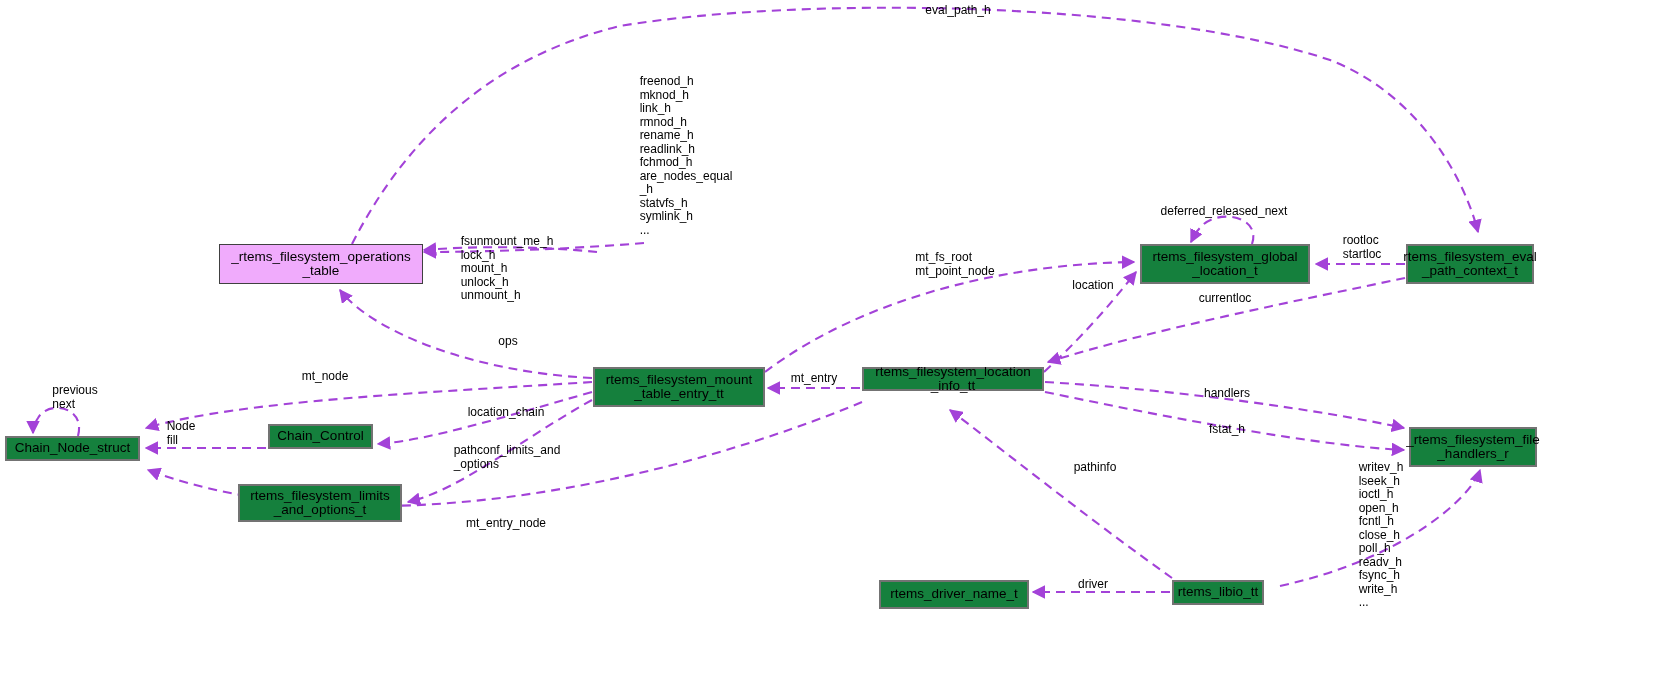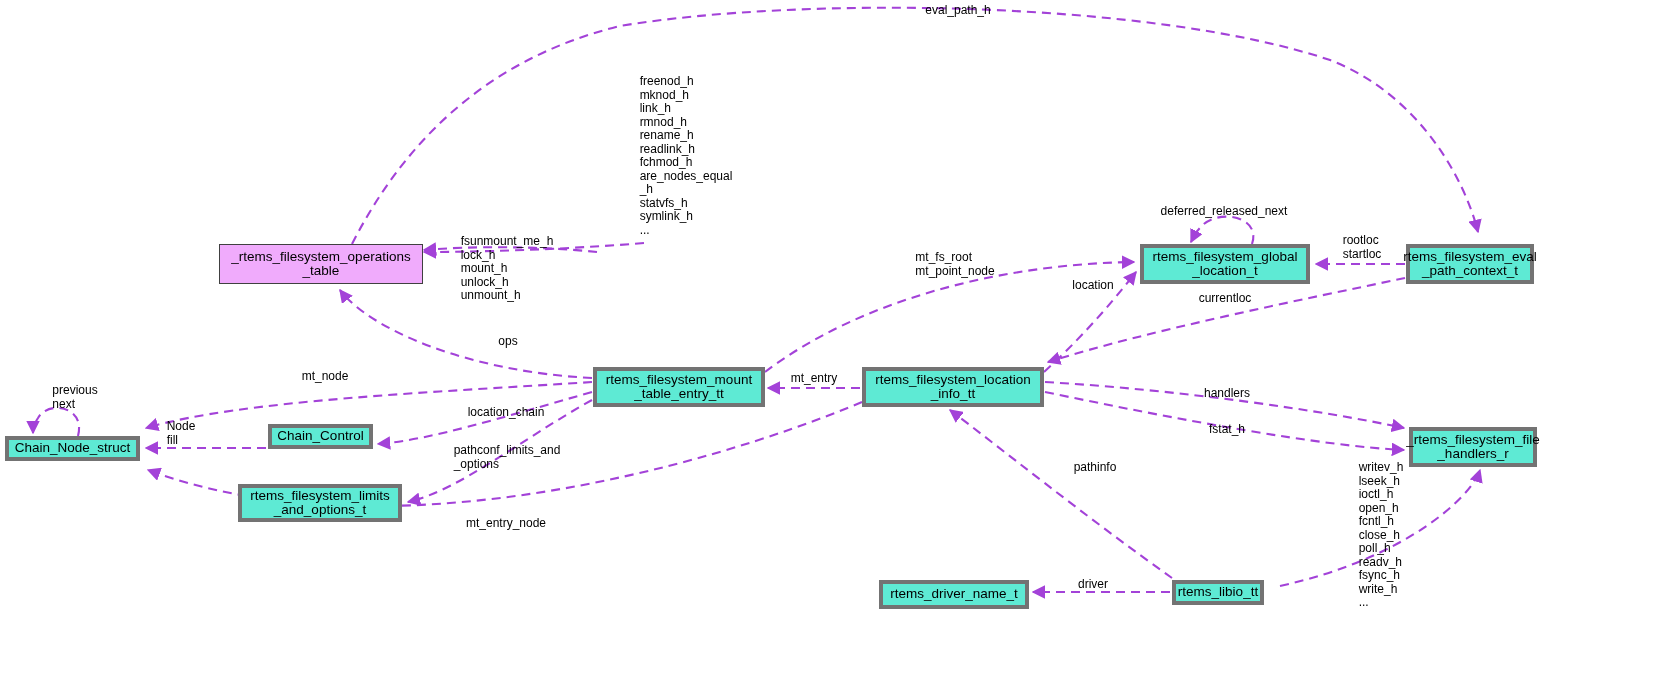--- a/index.html
+++ b/index.html
@@ -22,22 +22,22 @@
     position: absolute;
     left: 0;
     top: 0;
     width: 1671px;
     height: 673px;
     pointer-events: none;
   }
   .node {
     position: absolute;
     box-sizing: border-box;
-    border: 4px solid #737373;
-    background: #5eead4;
+    border: 2px solid #737373;
+    background: #15803d;
     color: #000000;
     font-size: 13.5px;
     line-height: 14.5px;
     text-align: center;
     display: flex;
     align-items: center;
     justify-content: center;
     white-space: pre-line;
     padding: 1px 4px;
   }
@@ -118,21 +118,21 @@
 
   <div class="node" style="left:1140px; top:244px; width:170px; height:40px;">rtems_filesystem_global
 _location_t</div>
 
   <div class="node" style="left:1406px; top:244px; width:128px; height:40px;">rtems_filesystem_eval
 _path_context_t</div>
 
   <div class="node" style="left:593px; top:367px; width:172px; height:40px;">rtems_filesystem_mount
 _table_entry_tt</div>
 
-  <div class="node" style="left:862px; top:367px; width:182px; height:40px;">rtems_filesystem_location
+  <div class="node" style="left:862px; top:367px; width:182px; height:24px;">rtems_filesystem_location
 _info_tt</div>
 
   <div class="node" style="left:1409px; top:427px; width:128px; height:40px;">_rtems_filesystem_file
 _handlers_r</div>
 
   <div class="node" style="left:5px; top:436px; width:135px; height:25px;">Chain_Node_struct</div>
 
   <div class="node" style="left:268px; top:424px; width:105px; height:25px;">Chain_Control</div>
 
   <div class="node" style="left:238px; top:484px; width:164px; height:38px;">rtems_filesystem_limits

